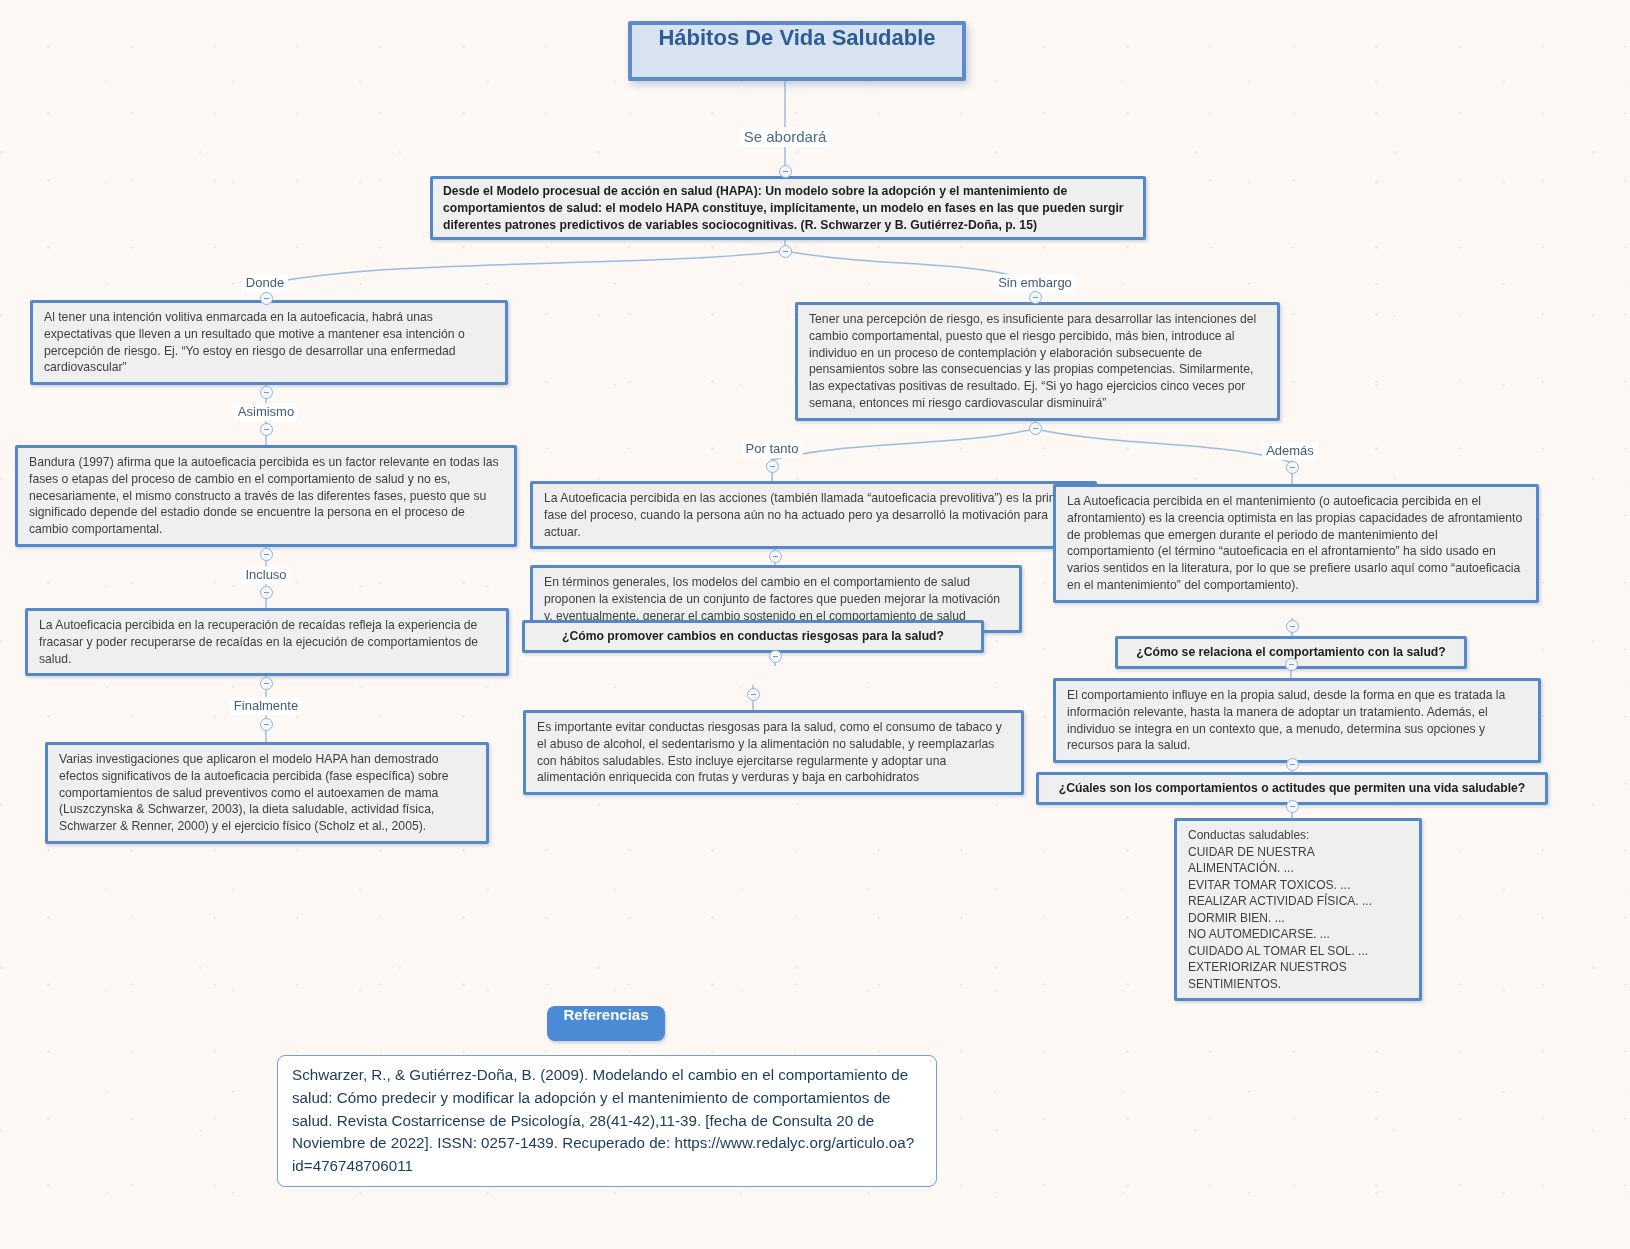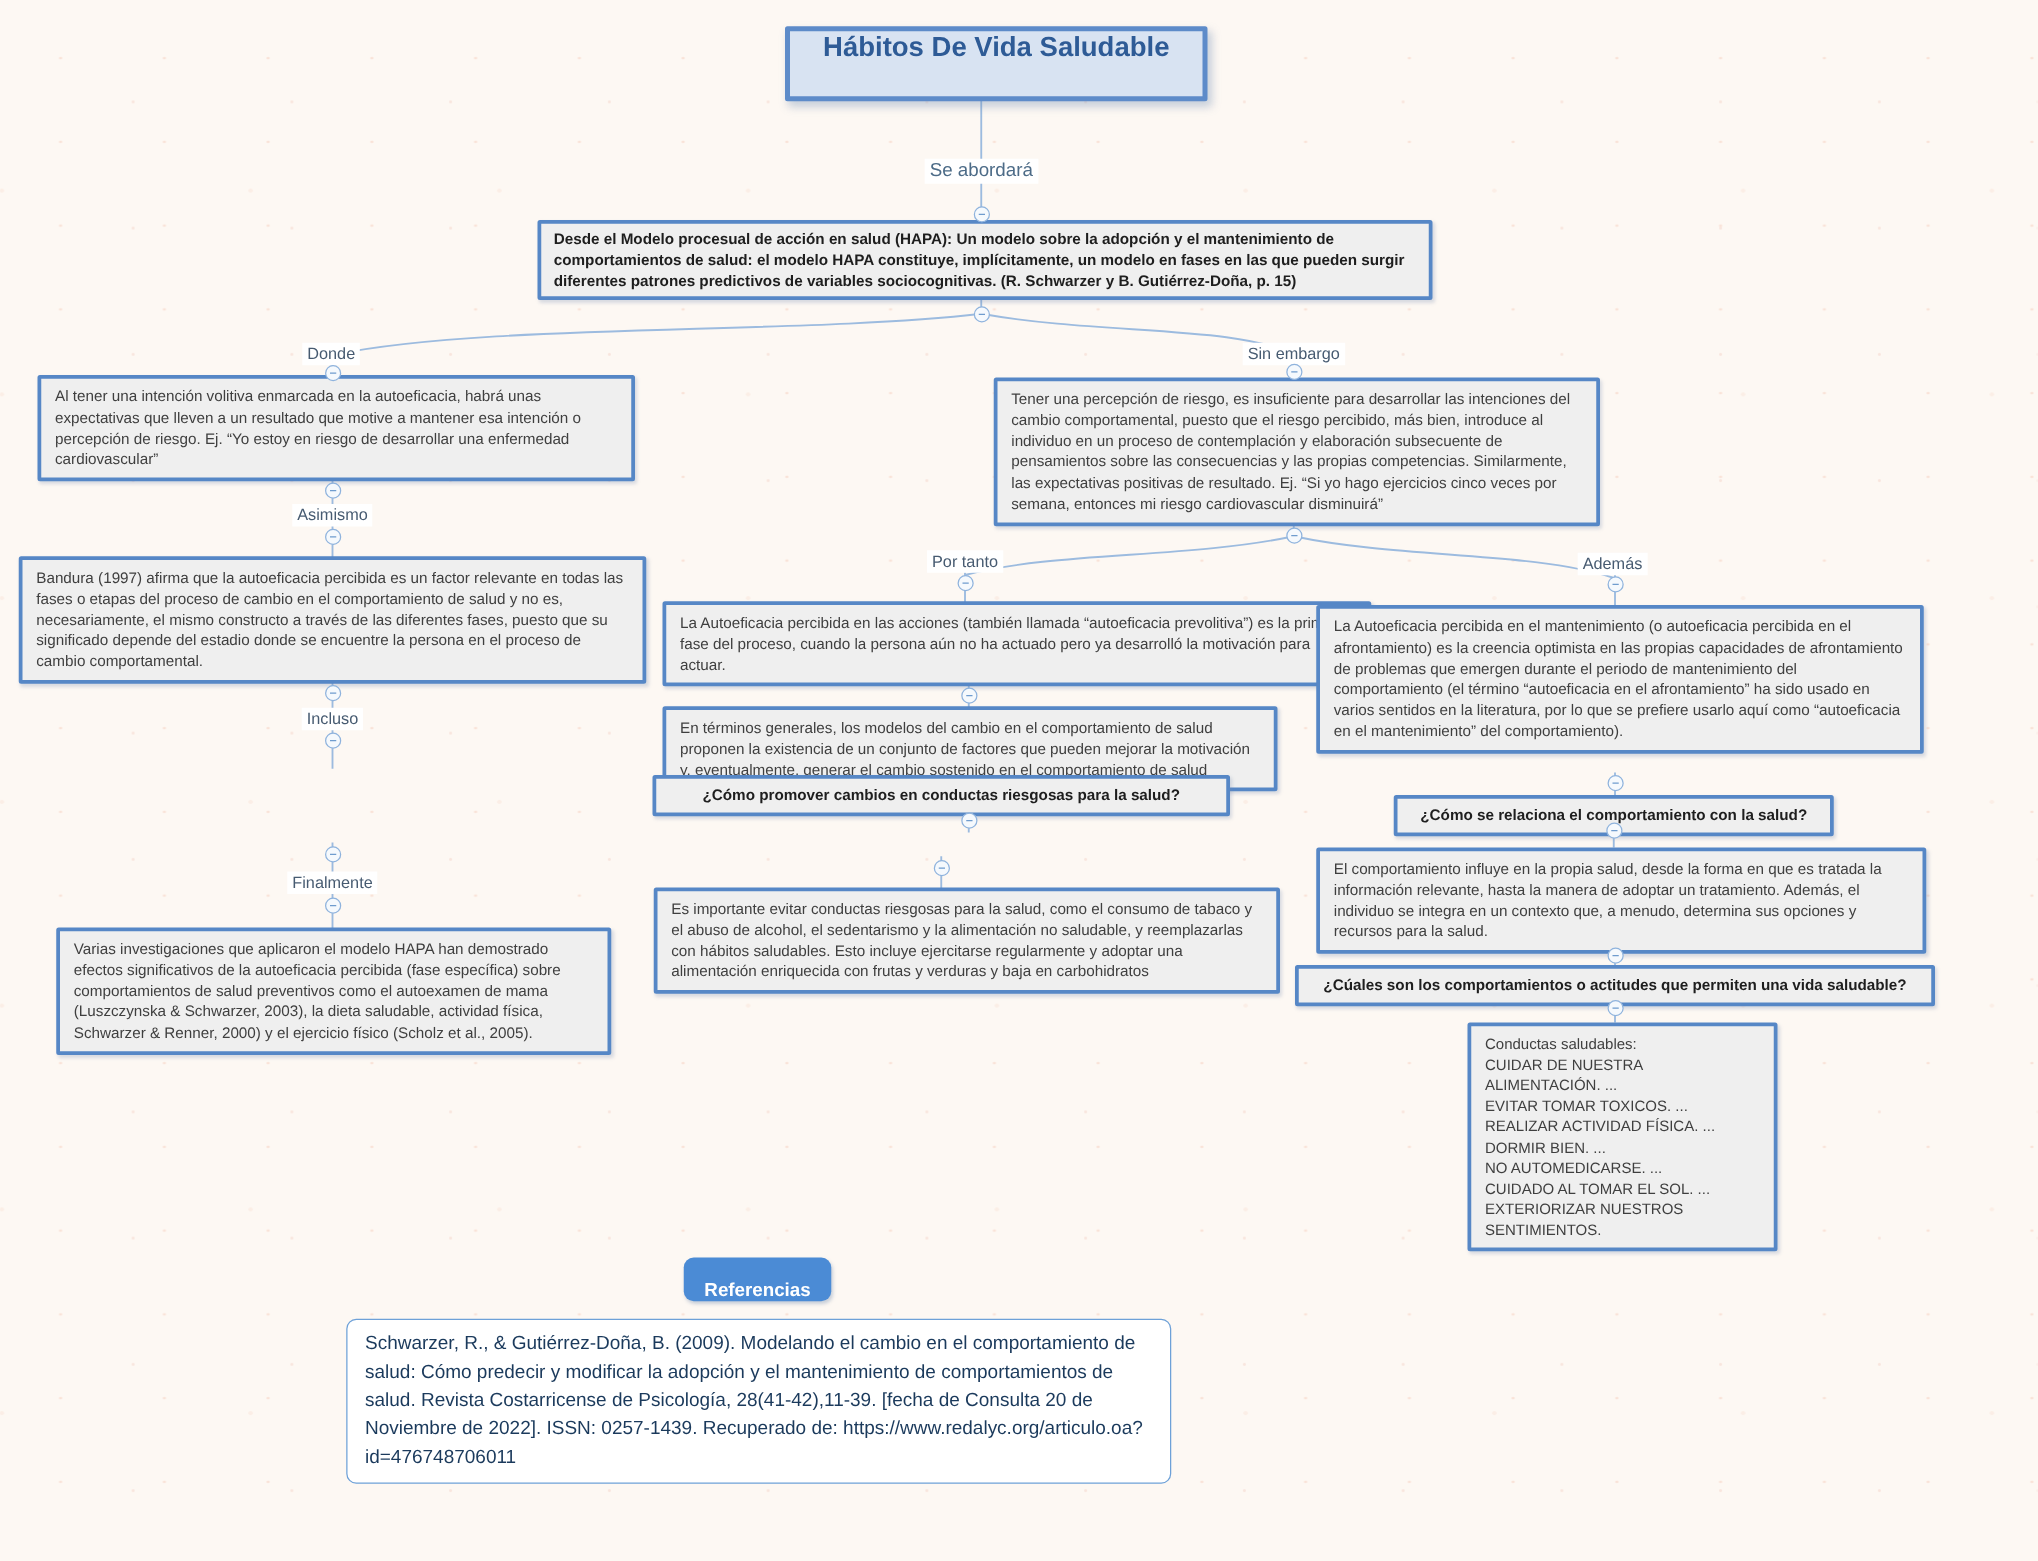--- a/index.html
+++ b/index.html
@@ -55,21 +55,21 @@
   }
   .dot::after{
     content:"";position:absolute;left:2.5px;top:4.8px;width:5.5px;height:1.4px;
     background:#6f9cce;
   }
 
   .ref-btn{
     position:absolute;z-index:1;box-sizing:border-box;
     background:#4b8bd5;color:#ffffff;font-weight:bold;font-size:15px;
     border:none;border-radius:8px;
-    display:flex;align-items:flex-end;justify-content:center;
+    display:flex;align-items:flex-start;justify-content:center;
     box-shadow:1px 2px 3px rgba(100,130,170,0.35);
     cursor:pointer;
   }
   .ref-box{
     position:absolute;z-index:1;box-sizing:border-box;
     background:#ffffff;border:1.5px solid #6ea1d8;border-radius:8px;
     color:#1b3a5c;font-size:15.2px;line-height:1.5;
     padding:8px 14px;
   }
 </style>
@@ -133,20 +133,21 @@
   <div class="dot" style="left:747px;top:688px;"></div>
   <div class="dot" style="left:1286px;top:620px;"></div>
   <div class="dot" style="left:1285px;top:658px;"></div>
   <div class="dot" style="left:1286px;top:758px;"></div>
   <div class="dot" style="left:1286px;top:800px;"></div>
 
   <div class="mbox bold" style="left:430px;top:176px;width:716px;padding:4px 10px;">Desde el Modelo procesual de acción en salud (HAPA): Un modelo sobre la adopción y el mantenimiento de comportamientos de salud: el modelo HAPA constituye, implícitamente, un modelo en fases en las que pueden surgir diferentes patrones predictivos de variables sociocognitivas. (R. Schwarzer y B. Gutiérrez-Doña, p. 15)</div>
 
   <div class="mbox" style="left:30px;top:300px;width:478px;">Al tener una intención volitiva enmarcada en la autoeficacia, habrá unas expectativas que lleven a un resultado que motive a mantener esa intención o percepción de riesgo. Ej. “Yo estoy en riesgo de desarrollar una enfermedad cardiovascular”</div>
   <div class="mbox" style="left:15px;top:445px;width:502px;">Bandura (1997) afirma que la autoeficacia percibida es un factor relevante en todas las fases o etapas del proceso de cambio en el comportamiento de salud y no es, necesariamente, el mismo constructo a través de las diferentes fases, puesto que su significado depende del estadio donde se encuentre la persona en el proceso de cambio comportamental.</div>
+  <div class="mbox" style="left:25px;top:608px;width:484px;">La Autoeficacia percibida en la recuperación de recaídas refleja la experiencia de fracasar y poder recuperarse de recaídas en la ejecución de comportamientos de salud.</div>
   <div class="mbox" style="left:45px;top:742px;width:444px;">Varias investigaciones que aplicaron el modelo HAPA han demostrado efectos significativos de la autoeficacia percibida (fase específica) sobre comportamientos de salud preventivos como el autoexamen de mama (Luszczynska &amp; Schwarzer, 2003), la dieta saludable, actividad física, Schwarzer &amp; Renner, 2000) y el ejercicio físico (Scholz et al., 2005).</div>
 
   <div class="mbox" style="left:795px;top:302px;width:485px;">Tener una percepción de riesgo, es insuficiente para desarrollar las intenciones del cambio comportamental, puesto que el riesgo percibido, más bien, introduce al individuo en un proceso de contemplación y elaboración subsecuente de pensamientos sobre las consecuencias y las propias competencias. Similarmente, las expectativas positivas de resultado. Ej. “Si yo hago ejercicios cinco veces por semana, entonces mi riesgo cardiovascular disminuirá”</div>
 
   <div class="mbox" style="left:530px;top:481px;width:567px;">La Autoeficacia percibida en las acciones (también llamada “autoeficacia prevolitiva”) es la primera fase del proceso, cuando la persona aún no ha actuado pero ya desarrolló la motivación para actuar.</div>
   <div class="mbox" style="left:530px;top:565px;width:492px;">En términos generales, los modelos del cambio en el comportamiento de salud proponen la existencia de un conjunto de factores que pueden mejorar la motivación y, eventualmente, generar el cambio sostenido en el comportamiento de salud</div>
   <div class="mbox bold center" style="left:522px;top:620px;width:462px;padding:5px 8px;">¿Cómo promover cambios en conductas riesgosas para la salud?</div>
   <div class="mbox" style="left:523px;top:710px;width:501px;">Es importante evitar conductas riesgosas para la salud, como el consumo de tabaco y el abuso de alcohol, el sedentarismo y la alimentación no saludable, y reemplazarlas con hábitos saludables. Esto incluye ejercitarse regularmente y adoptar una alimentación enriquecida con frutas y verduras y baja en carbohidratos</div>
 
   <div class="mbox" style="left:1053px;top:484px;width:486px;">La Autoeficacia percibida en el mantenimiento (o autoeficacia percibida en el afrontamiento) es la creencia optimista en las propias capacidades de afrontamiento de problemas que emergen durante el periodo de mantenimiento del comportamiento (el término “autoeficacia en el afrontamiento” ha sido usado en varios sentidos en la literatura, por lo que se prefiere usarlo aquí como “autoeficacia en el mantenimiento” del comportamiento).</div>

